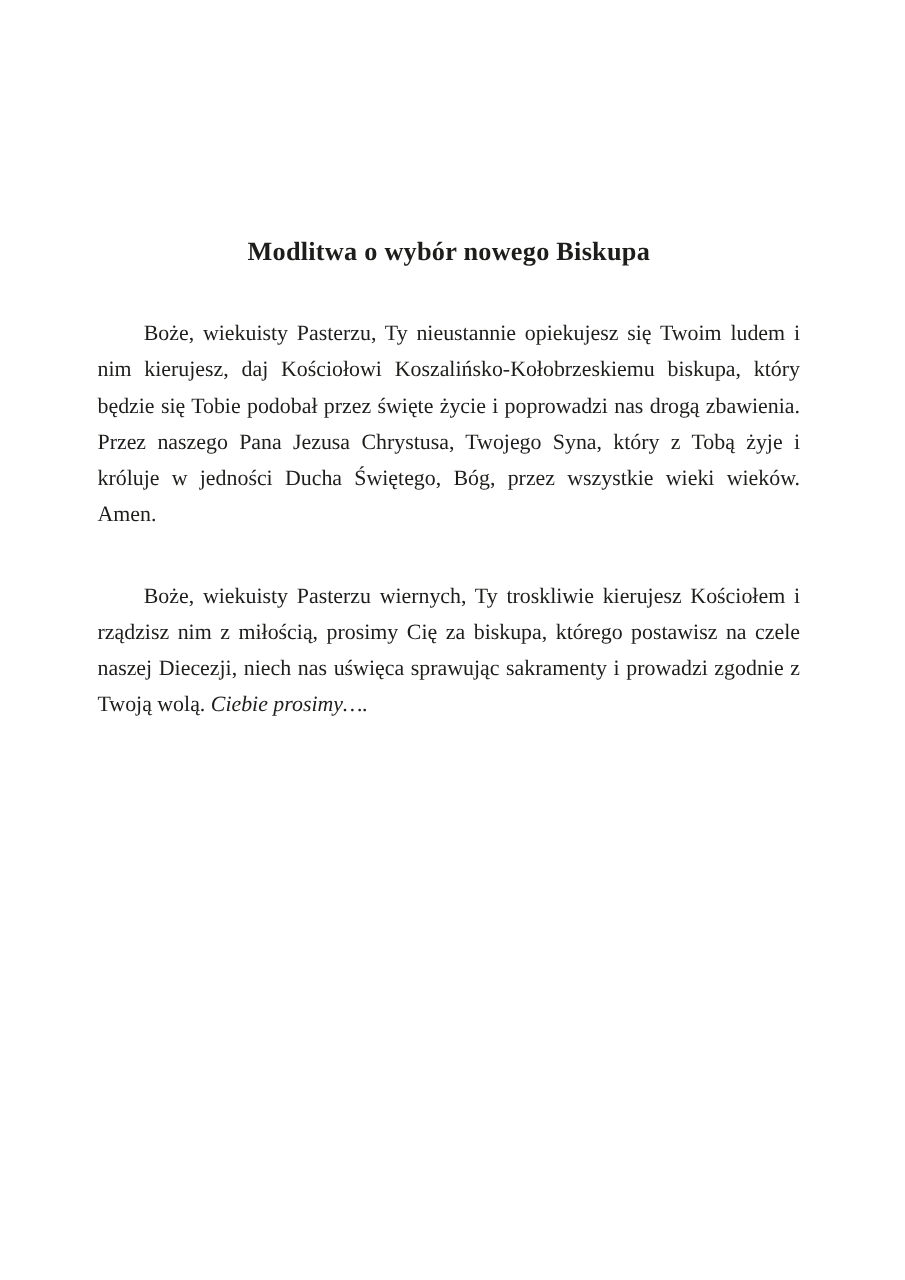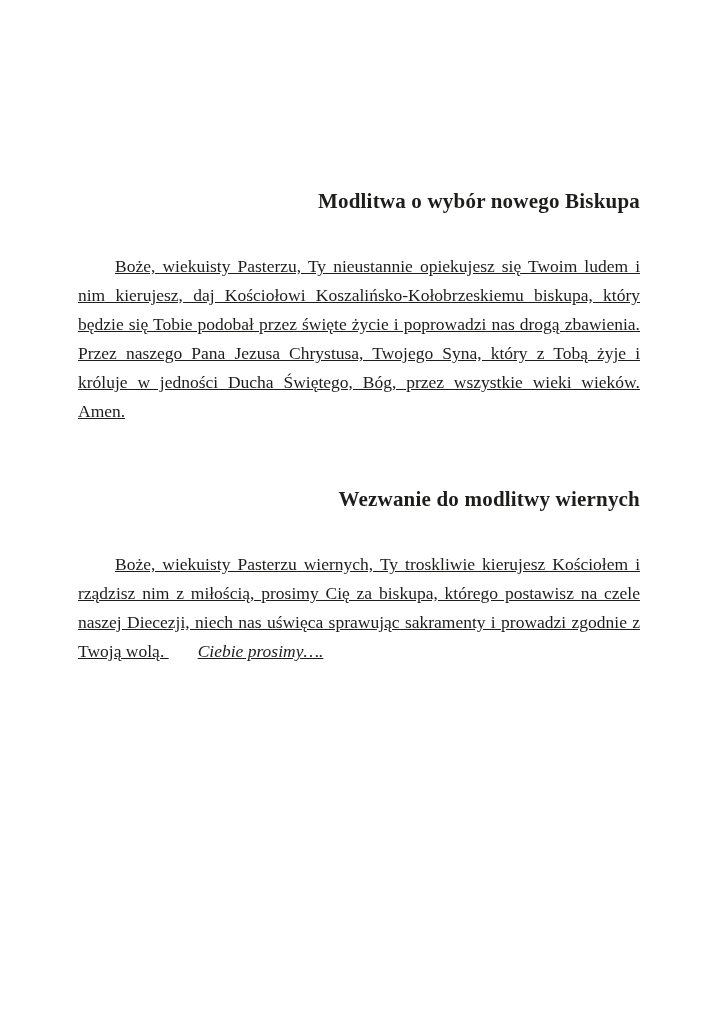--- a/index.html
+++ b/index.html
@@ -11,49 +11,47 @@
     background: #ffffff;
     color: #1d1d1b;
     font-family: "Liberation Serif", "DejaVu Serif", serif;
     padding: 186px 84px 0 78px;
     overflow: hidden;
   }
   .section-title {
     font-size: 21px;
     font-weight: bold;
     line-height: 30px;
-    text-align: right;
+    text-align: center;
     letter-spacing: 0.2px;
   }
   .section-title.second { margin-top: 58px; }
   .prayer-paragraph {
     margin-top: 36px;
     font-size: 17.5px;
     line-height: 29px;
     text-align: justify;
     text-indent: 37px;
-    text-decoration: underline;
   }
-  .prayer-paragraph em { font-style: italic; margin-left: 29px; }
+  .prayer-paragraph em { font-style: italic; }
   .note-paragraph {
     margin-top: 27px;
     font-style: italic;
     font-size: 16px;
     line-height: 26px;
     text-align: justify;
   }
 </style>
 </head>
 <body>
 
 <div class="page">
 
   <h1 class="section-title">Modlitwa o wybór nowego Biskupa</h1>
 
   <p class="prayer-paragraph">Boże, wiekuisty Pasterzu, Ty nieustannie opiekujesz się Twoim ludem i nim kierujesz, daj Kościołowi Koszalińsko-Koło­brzeskiemu biskupa, który będzie się Tobie podobał przez święte życie i poprowadzi nas drogą zbawienia. Przez naszego Pana Jezusa Chrystusa, Twojego Syna, który z Tobą żyje i króluje w jedności Du­cha Świętego, Bóg, przez wszystkie wieki wieków. Amen.</p>
 
 
-  <h1 class="section-title second">Wezwanie do modlitwy wiernych</h1>
 
   <p class="prayer-paragraph"><span>Boże, wiekuisty Pasterzu wiernych, Ty troskliwie kierujesz Ko­ściołem i rządzisz nim z miłością, prosimy Cię za biskupa, którego postawisz na czele naszej Diecezji, niech nas uświęca sprawując sa­kramenty i prowadzi zgodnie z Twoją wolą. </span><em>Ciebie prosimy….</em></p>
 
 
 </div>
 
 </body></html>

